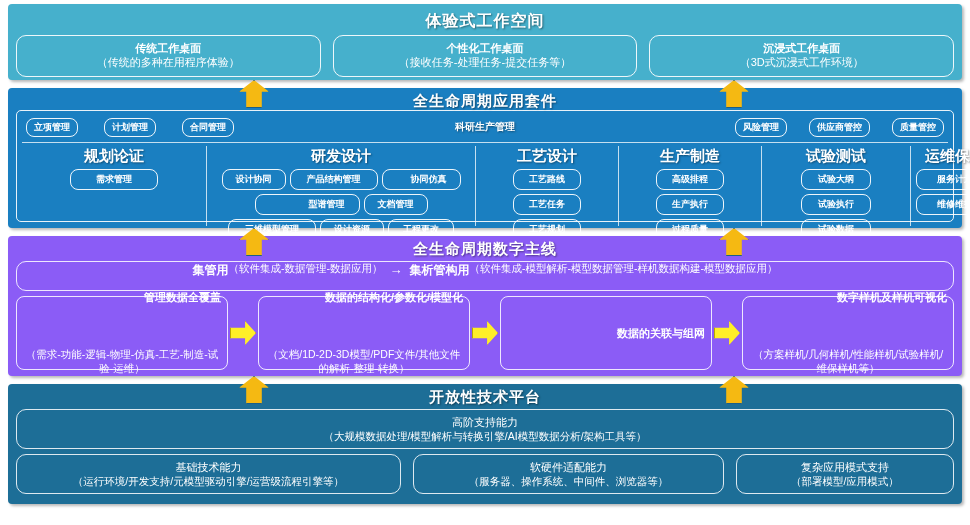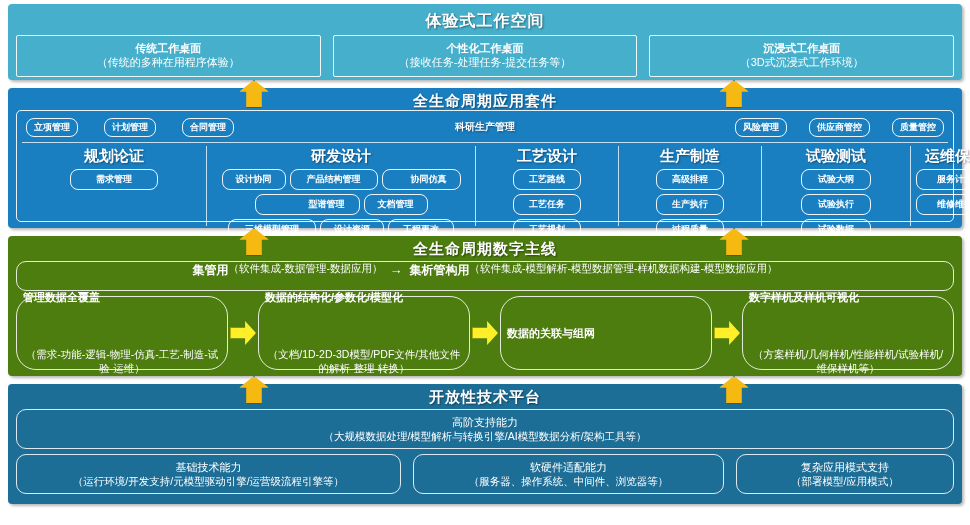--- a/index.html
+++ b/index.html
@@ -44,21 +44,21 @@
   
   .exp{
     background:#46b0cc;
     height:76px;
     padding:4px 8px 8px 8px;
   }
   .exp .band-title{font-size:16px;line-height:20px;padding-top:3px;}
   .exp-row{display:flex;gap:12px;margin-top:4px;}
   .exp-card{
     flex:1;height:42px;font-size:11px;
-    border-radius:2px;
+    border-radius:10px;
     border:1px solid rgba(255,255,255,.9);
   }
 
   
   .uparrow{
     position:absolute;width:28px;height:26px;
     background:#f5b912;
     border:1px solid #1a5e8a;
     clip-path:polygon(50% 0%,100% 42%,76% 42%,76% 100%,24% 100%,24% 42%,0 42%);
     z-index:5;
@@ -111,42 +111,42 @@
   .col:last-child{border-right:none;}
   .col-title{
     font-size:15px;font-weight:bold;margin:1px 0 3px 0;
     text-shadow:1px 1px 2px rgba(0,0,0,.4);white-space:nowrap;
   }
   .col-grid{display:flex;flex-wrap:wrap;gap:4px;justify-content:center;}
   .col-grid .chip{padding:3px 5px;font-size:9px;}
 
   
   .thread{
-    background:#4d7c0f;
+    background:#8b5cf6;
     height:140px;
     margin-top:8px;
     padding:3px 8px 6px 8px;
   }
   .thread .band-title{font-size:15px;line-height:19px;}
   .thread-sub{
     border:1px solid rgba(255,255,255,.85);
     border-radius:10px;
     height:28px;
     display:flex;align-items:flex-start;justify-content:center;
     font-size:10.5px;margin-top:3px;
   }
   .thread-sub b{font-size:12px;font-weight:bold;}
   .thread-sub .arrowch{margin:0 7px;font-size:13px;}
   .thread-cards{display:flex;align-items:stretch;margin-top:5px;height:74px;}
   .tcard{
     flex:1;
     border:1px solid rgba(255,255,255,.85);
-    border-radius:20px;
+    border-radius:8px;
     box-sizing:border-box;
-    display:flex;flex-direction:column;align-items:flex-start;justify-content:center;
+    display:flex;flex-direction:column;align-items:flex-end;justify-content:center;
     text-align:center;padding:2px 6px;gap:44px;
   }
   .tcard .t1{font-size:11px;font-weight:bold;line-height:1.3;}
   .tcard .t2{font-size:10.5px;line-height:1.32;}
   .rarrow{
     width:24px;height:22px;align-self:center;
     background:#ffef28;
     border:1px solid #b9a800;
     clip-path:polygon(0 28%,58% 28%,58% 0,100% 50%,58% 100%,58% 72%,0 72%);
     margin:0 2px;flex:0 0 24px;

